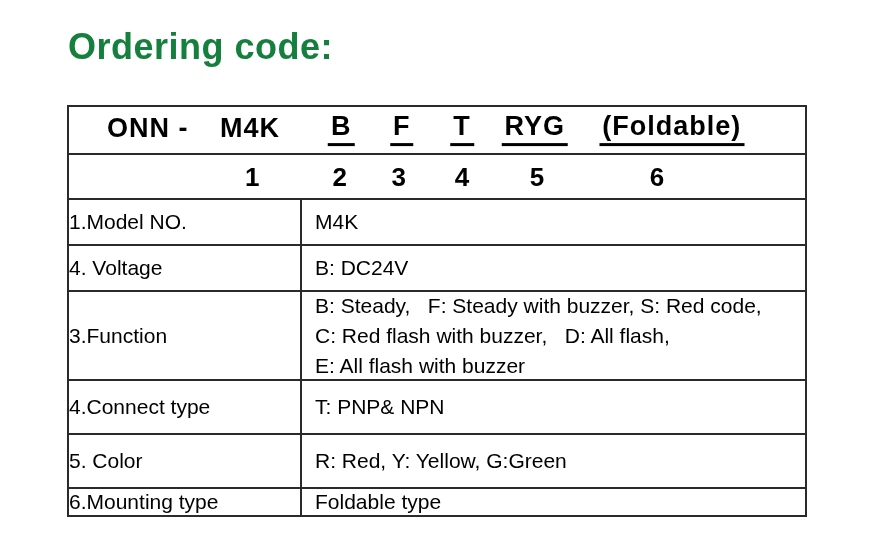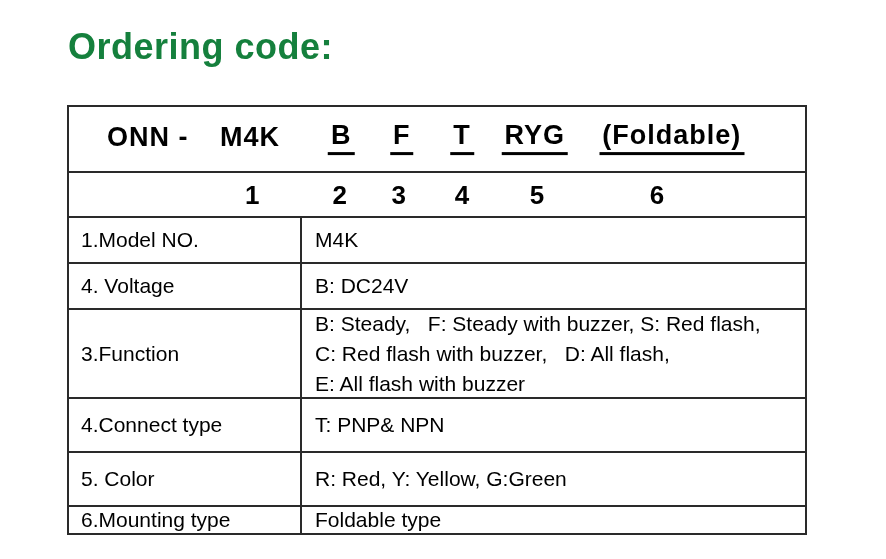--- a/index.html
+++ b/index.html
@@ -35,21 +35,21 @@
     border: 2px solid #2a2a2a;
     background: #ffffff;
   }
   .row {
     position: relative;
     box-sizing: border-box;
     border-top: 2px solid #2a2a2a;
   }
   .row:first-child { border-top: none; }
 
-  .r-code { height: 64px; }
+  .r-code { height: 46px; }
   .r-num  { height: 45px; }
   .r-model, .r-voltage { height: 46px; }
   .r-function { height: 89px; }
   .r-connect, .r-color { height: 54px; }
   .r-mounting { height: 28px; }
 
   .code {
     position: absolute;
     top: 50%;
     transform: translate(-50%, -54%);
@@ -86,21 +86,20 @@
   .body-row { display: flex; }
   .cell {
     box-sizing: border-box;
     font-size: 21px;
   }
   .cell.label {
     flex: 0 0 231px;
     width: 231px;
     display: flex;
     align-items: center;
-    padding-left: 12px;
   }
   .cell.value {
     flex: 1 1 auto;
     border-left: 2px solid #2a2a2a;
     display: flex;
     flex-direction: column;
     justify-content: center;
     padding-left: 13px;
   }
   .vline {
@@ -146,21 +145,21 @@
     <div class="row body-row r-voltage">
       <div class="cell label">4. Voltage</div>
       <div class="cell value">
         <div class="vline">B: DC24V</div>
       </div>
     </div>
 
     <div class="row body-row r-function">
       <div class="cell label">3.Function</div>
       <div class="cell value">
-        <div class="vline">B: Steady,   F: Steady with buzzer, S: Red flash,</div>
+        <div class="vline">B: Steady,   F: Steady with buzzer, S: Red code,</div>
         <div class="vline">C: Red flash with buzzer,   D: All flash,</div>
         <div class="vline">E: All flash with buzzer</div>
       </div>
     </div>
 
     <div class="row body-row r-connect">
       <div class="cell label">4.Connect type</div>
       <div class="cell value">
         <div class="vline">T: PNP&amp; NPN</div>
       </div>

